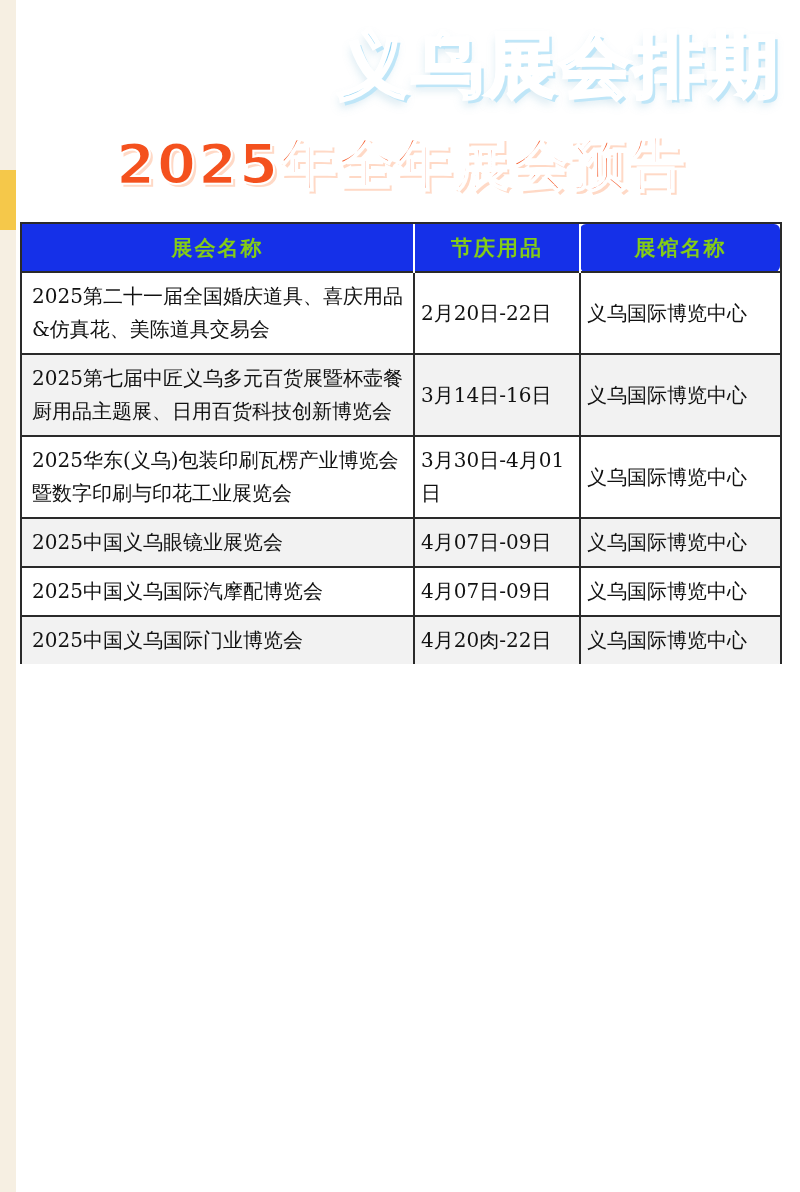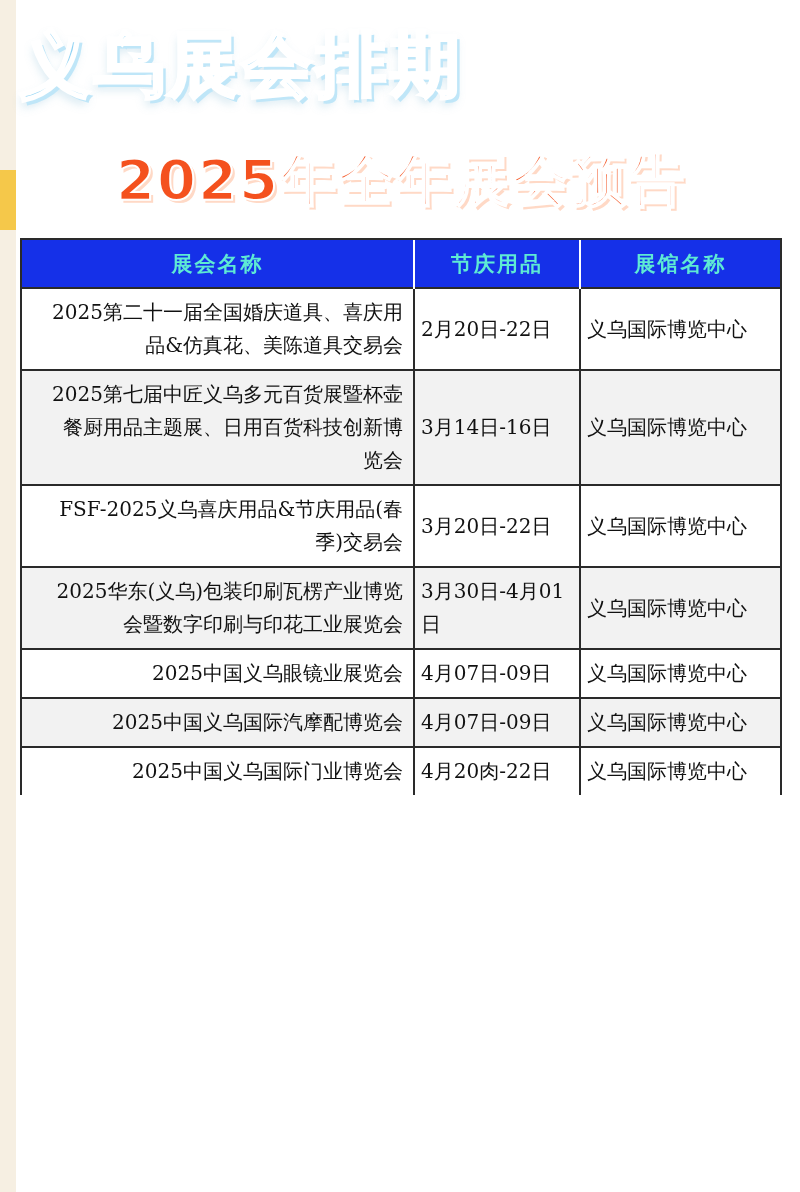--- a/index.html
+++ b/index.html
@@ -31,36 +31,36 @@
   .page {
     position: relative;
     width: 800px;
     height: 1192px;
     padding: 0 18px 0 20px;
   }
 
   
   .title-main {
     margin-top: 22px;
-    text-align: left;
+    text-align: right;
     font-family: "DejaVu Sans", sans-serif;
     font-size: 70px;
     line-height: 86px;
     font-weight: bold;
     color: #8fd2f3;
     letter-spacing: 4px;
     -webkit-text-stroke: 3px #ffffff;
     text-shadow:
        4px 4px 0 #bfe6f8,
       -1px -1px 0 #ffffff,
        0 6px 10px rgba(120,180,210,0.35);
   }
 
   .title-sub {
-    margin-top: 40px;
+    margin-top: 24px;
     text-align: center;
     font-family: "DejaVu Sans", sans-serif;
     font-size: 56px;
     line-height: 64px;
     font-weight: bold;
     color: #f4511e;
     letter-spacing: 2px;
     -webkit-text-stroke: 2px #ffffff;
     text-shadow: 3px 3px 0 #ffd9c6;
   }
@@ -72,49 +72,49 @@
     border-bottom: none;
     width: 762px;
   }
   table {
     width: 100%;
     border-collapse: collapse;
     table-layout: fixed;
   }
   thead th {
     background: #1530e8;
-    color: #5eead4;
+    color: #84cc16;
     font-size: 21px;
     font-weight: bold;
     height: 48px;
     border-right: 2px solid #ffffff;
     letter-spacing: 2px;
   }
-  thead th:last-child { border-right: none; }
+  thead th:last-child { border-right: none; border-radius: 6px; }
 
   tbody td {
     border-top: 2px solid #2a2a2a;
     border-right: 2px solid #2a2a2a;
     font-size: 20px;
     line-height: 33px;
     color: #111111;
     text-align: left;
     vertical-align: middle;
     padding: 7px 6px;
     font-family: "DejaVu Serif", "Liberation Serif", serif;
   }
   tbody td:last-child { border-right: none; }
   tbody tr:nth-child(even) { background: #f2f2f2; }
   tbody tr:nth-child(odd) { background: #ffffff; }
 
   .col-name { width: 392px; }
   .col-date { width: 166px; }
   .col-venue { width: 200px; }
 
-  td.name-cell { text-align: right; padding-left: 24px; padding-right: 10px; }
+  td.name-cell { text-align: left; padding-left: 10px; padding-right: 10px; }
   td.date-cell { font-size: 20px; }
   td.venue-cell { font-size: 20px; }
 </style>
 </head>
 <body>
 
 <div class="left-strip">
   <div class="left-strip-accent"></div>
 </div>
 
@@ -142,25 +142,20 @@
           <td class="name-cell">2025第二十一届全国婚庆道具、喜庆用品&amp;仿真花、美陈道具交易会</td>
           <td class="date-cell">2月20日-22日</td>
           <td class="venue-cell">义乌国际博览中心</td>
         </tr>
         <tr>
           <td class="name-cell">2025第七届中匠义乌多元百货展暨杯壶餐厨用品主题展、日用百货科技创新博览会</td>
           <td class="date-cell">3月14日-16日</td>
           <td class="venue-cell">义乌国际博览中心</td>
         </tr>
         <tr>
-          <td class="name-cell">FSF-2025义乌喜庆用品&amp;节庆用品(春季)交易会</td>
-          <td class="date-cell">3月20日-22日</td>
-          <td class="venue-cell">义乌国际博览中心</td>
-        </tr>
-        <tr>
           <td class="name-cell">2025华东(义乌)包装印刷瓦楞产业博览会暨数字印刷与印花工业展览会</td>
           <td class="date-cell">3月30日-4月01日</td>
           <td class="venue-cell">义乌国际博览中心</td>
         </tr>
         <tr>
           <td class="name-cell">2025中国义乌眼镜业展览会</td>
           <td class="date-cell">4月07日-09日</td>
           <td class="venue-cell">义乌国际博览中心</td>
         </tr>
         <tr>

